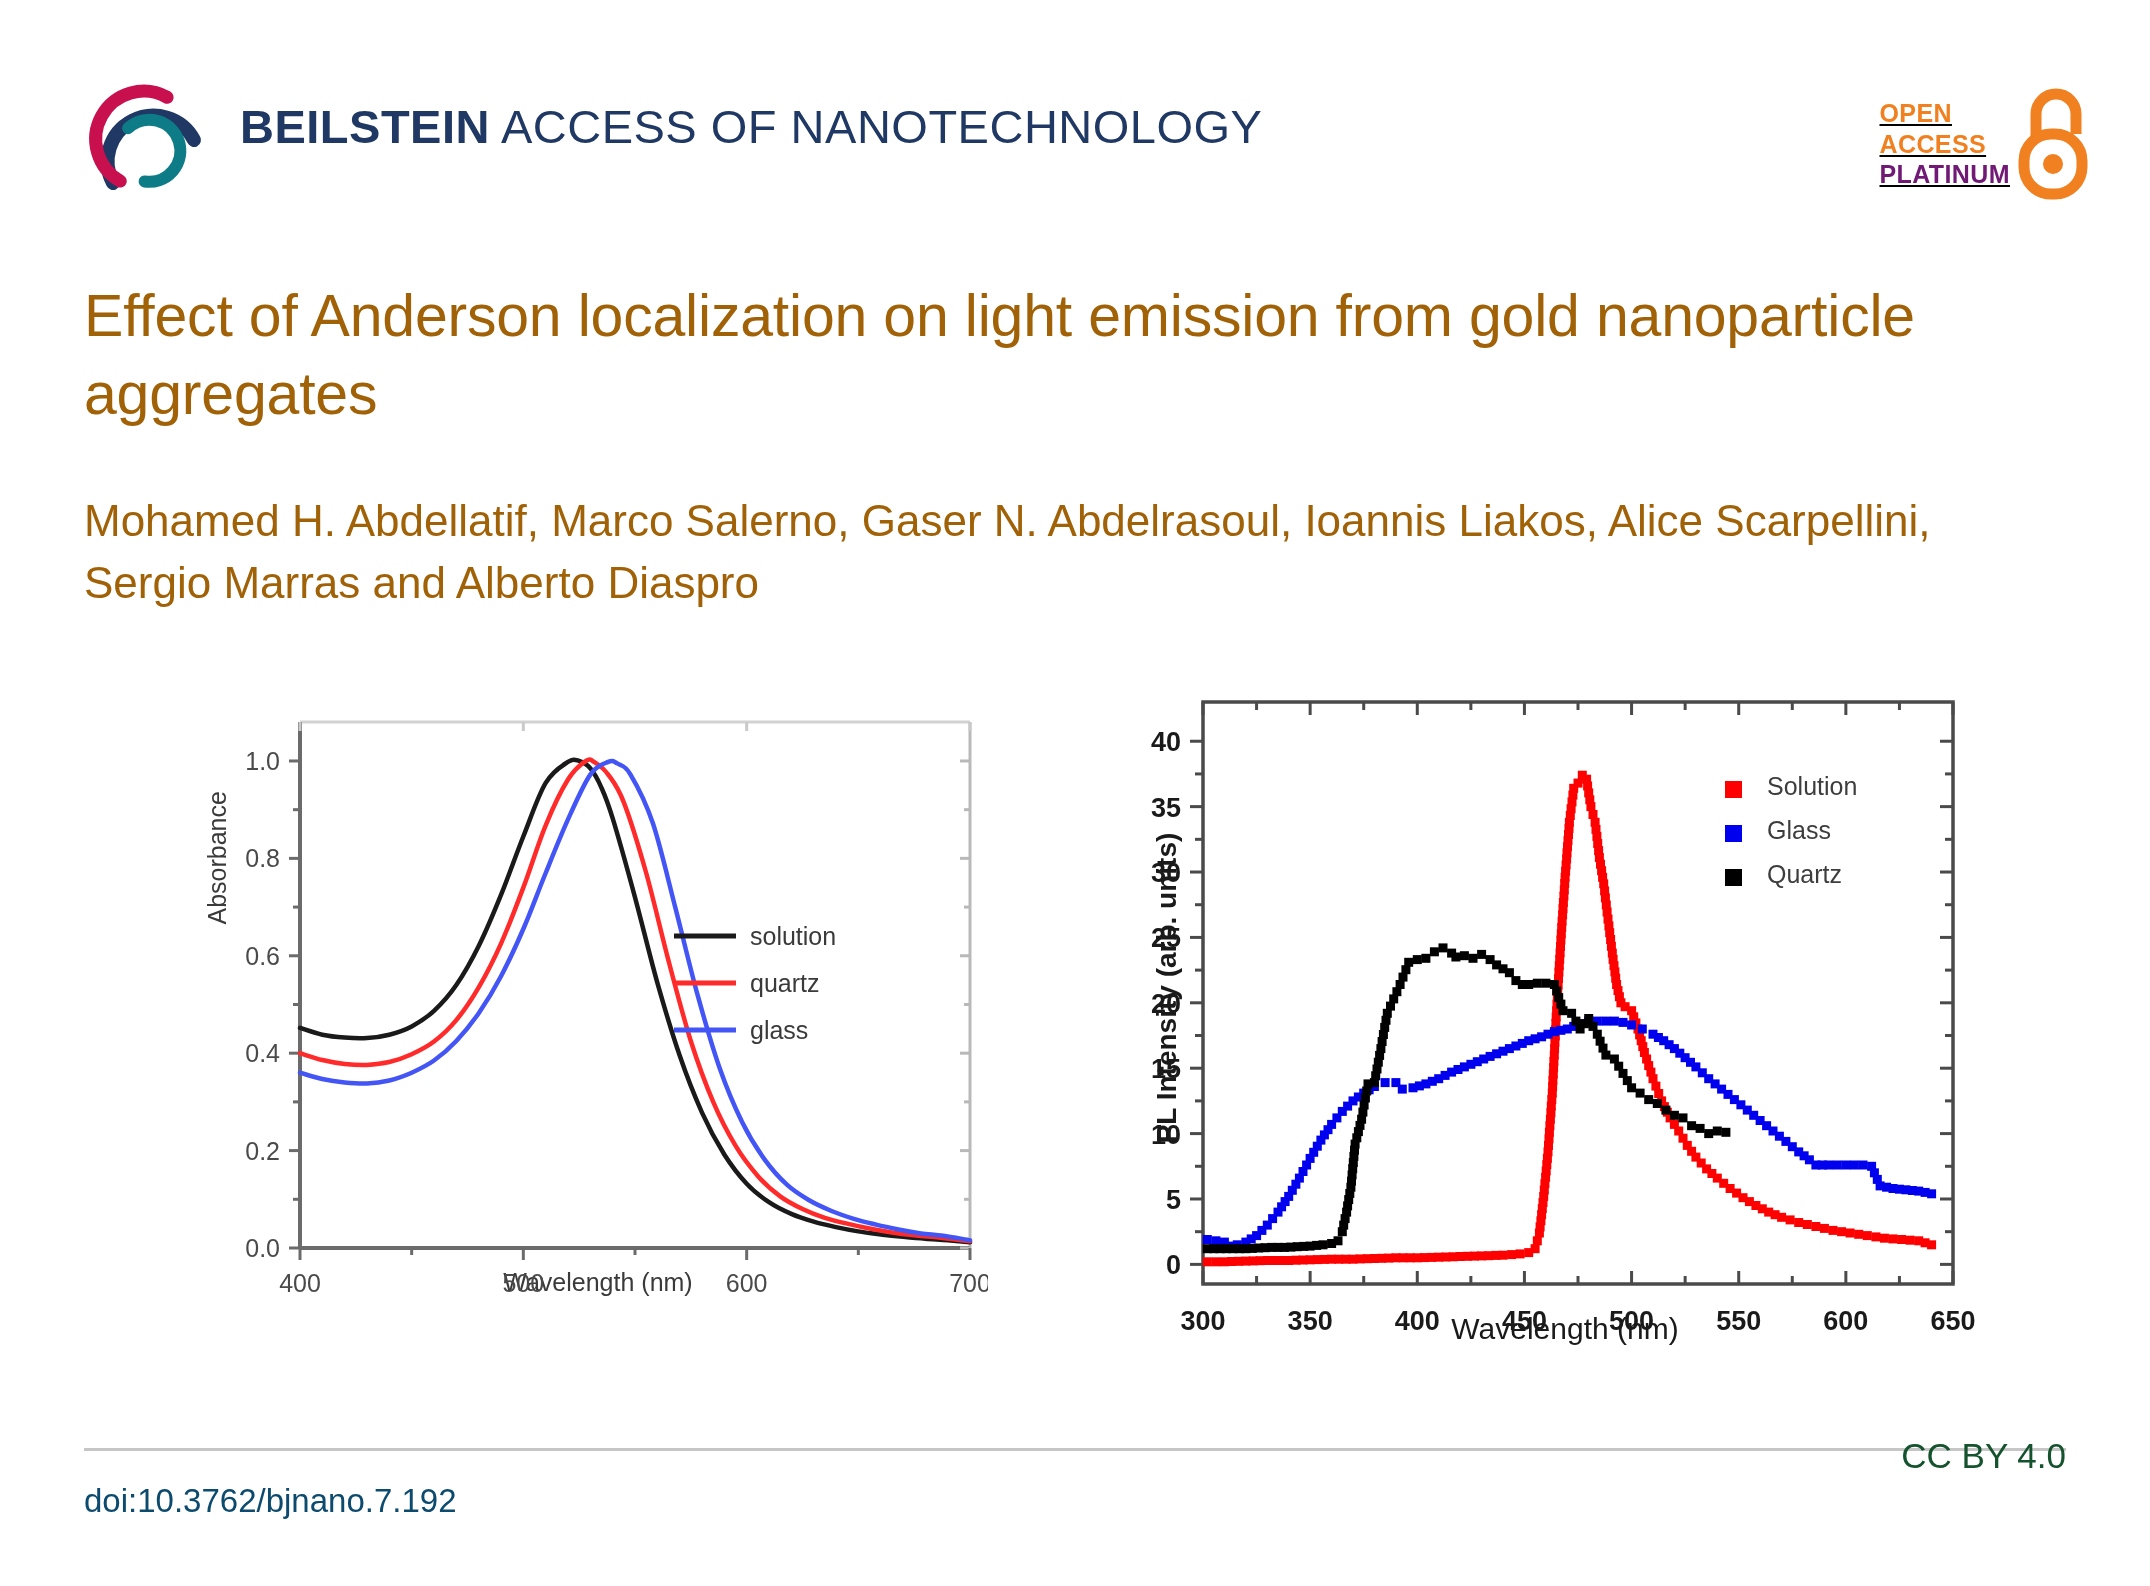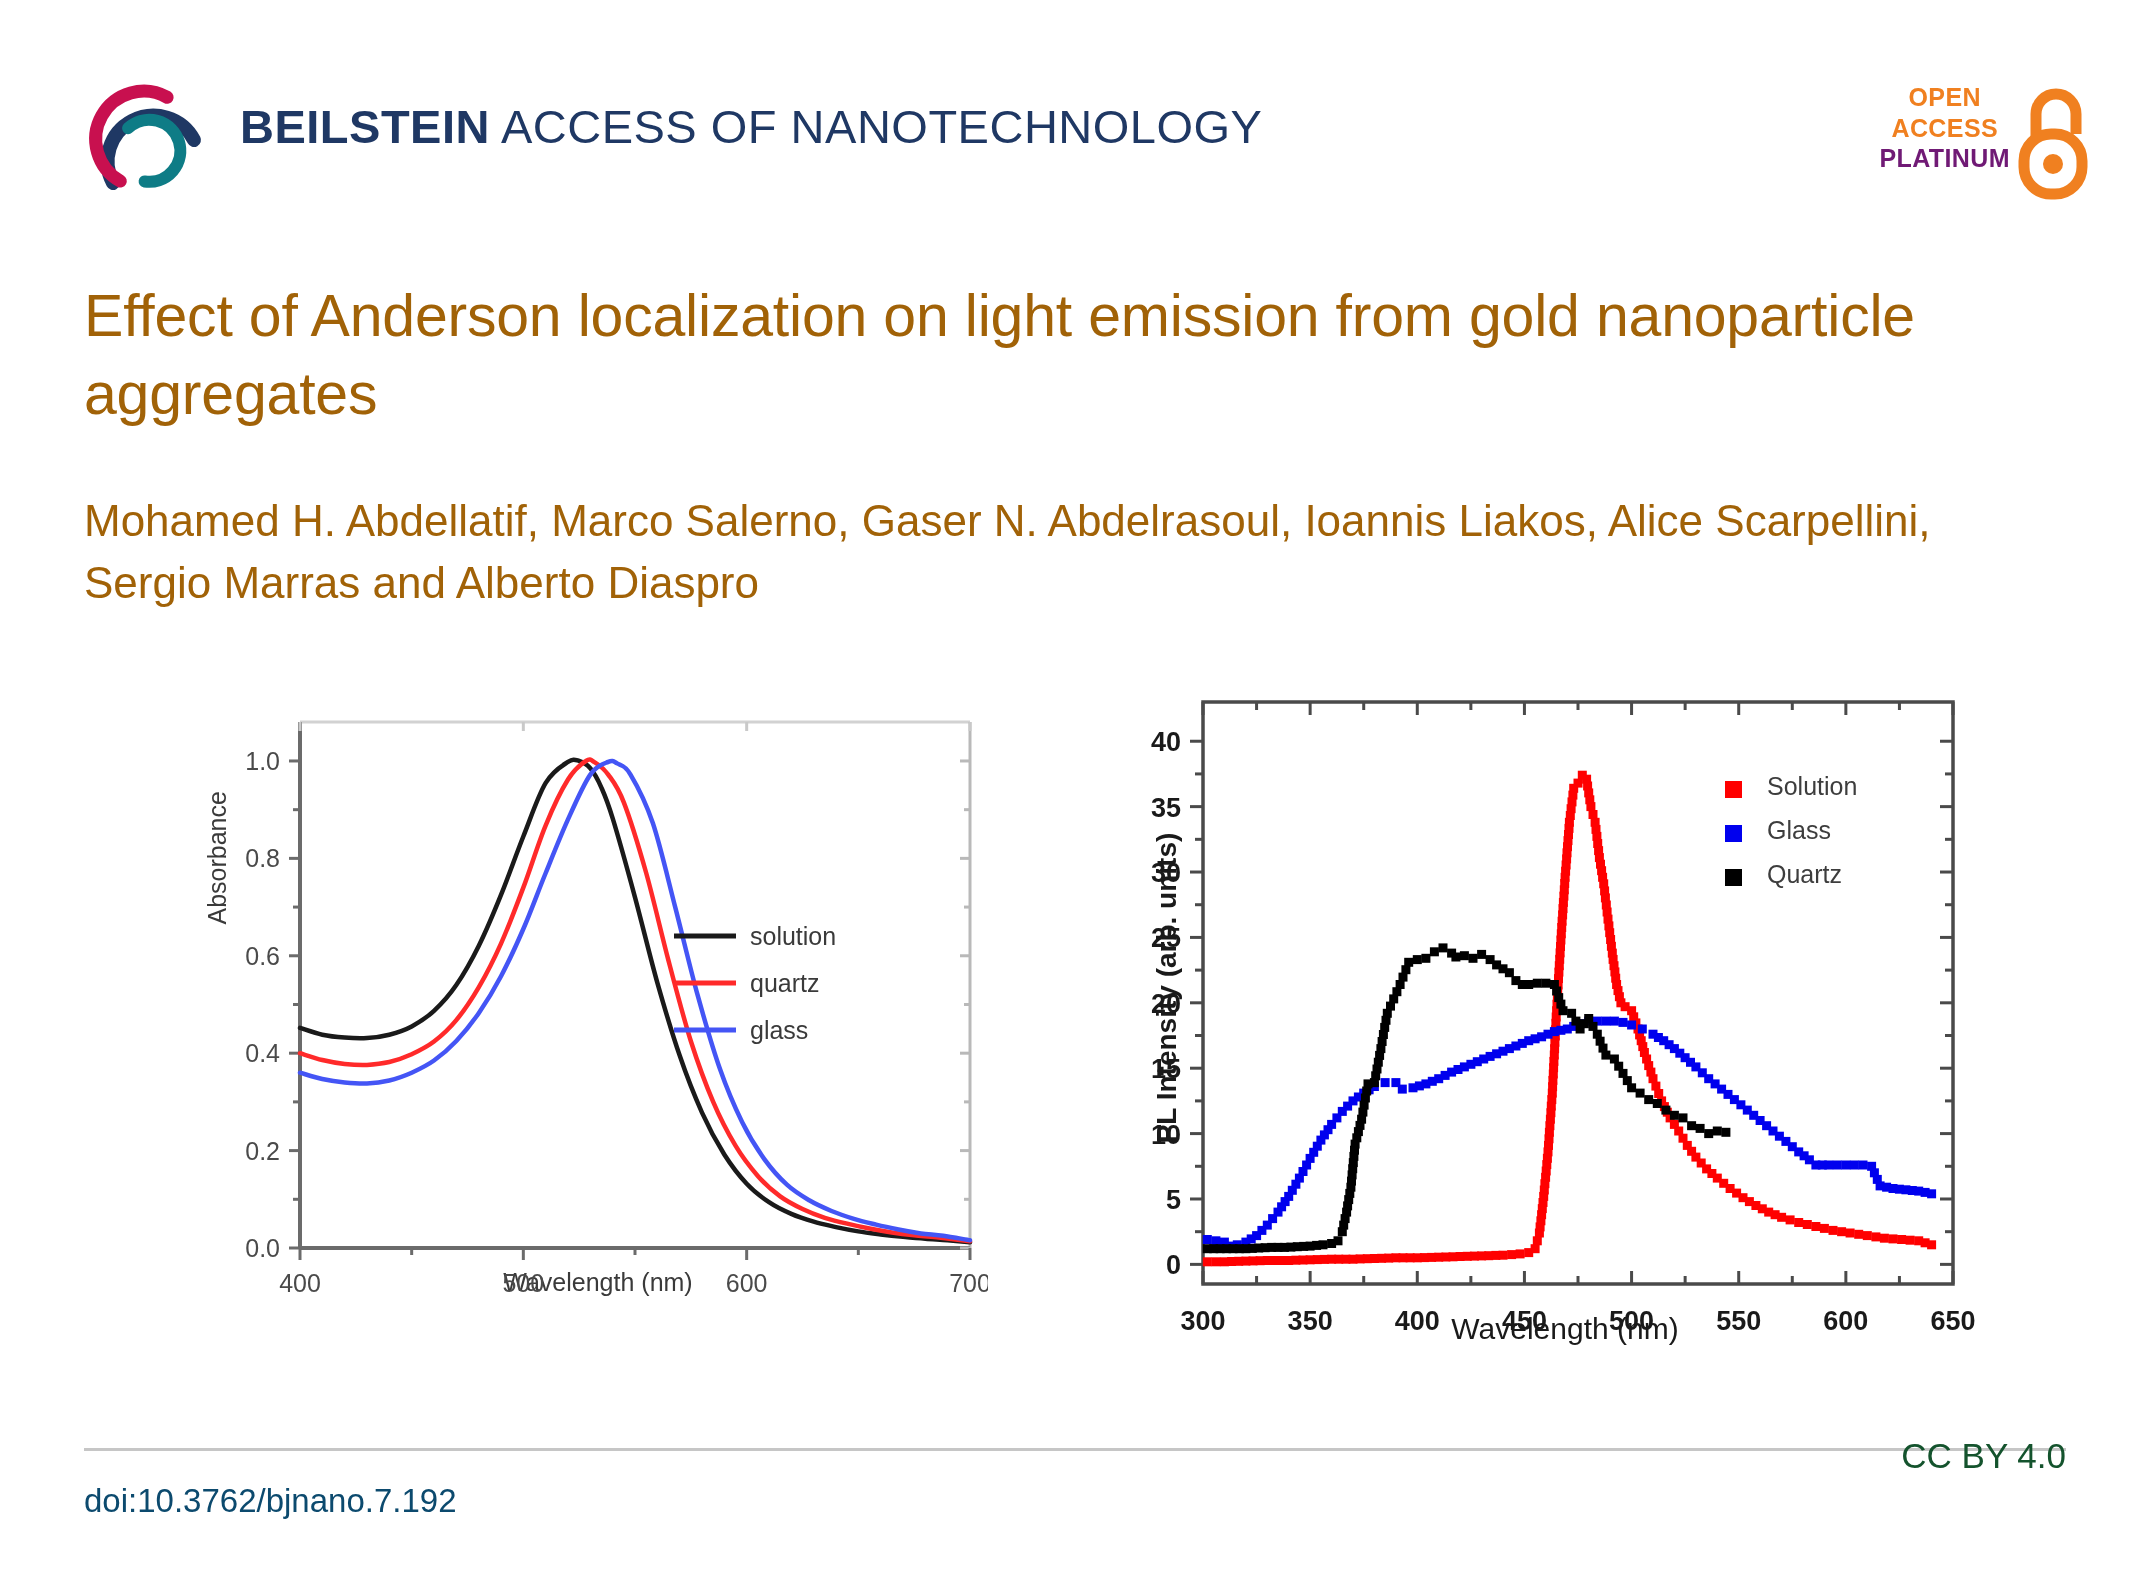--- a/index.html
+++ b/index.html
@@ -37,23 +37,24 @@
   #journal-title .jt-bold { font-weight: 700; }
   #journal-title .jt-light { font-weight: 400; }
 
   #oa-badge {
     position: absolute;
     right: 62px; top: 82px;
     width: 215px; height: 120px;
   }
   #oa-words {
     position: absolute;
-    right: 78px; top: 0;
-    text-align: center;
+    right: 78px; top: 16px;
+    text-align: left;
     line-height: 1.22;
+    text-decoration: underline;
   }
   #oa-words .oa-l1, #oa-words .oa-l2 {
     font-size: 25px; font-weight: 700; color: #F08020;
     letter-spacing: 0.4px;
   }
   #oa-words .oa-l3 {
     font-size: 25px; font-weight: 700; color: #701a75;
     letter-spacing: 0.4px;
   }
   #oa-lock { position: absolute; right: -4px; top: 2px; }

